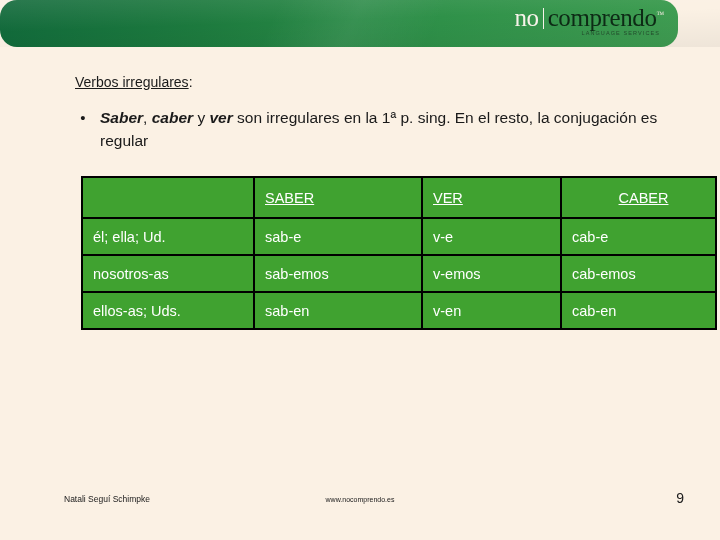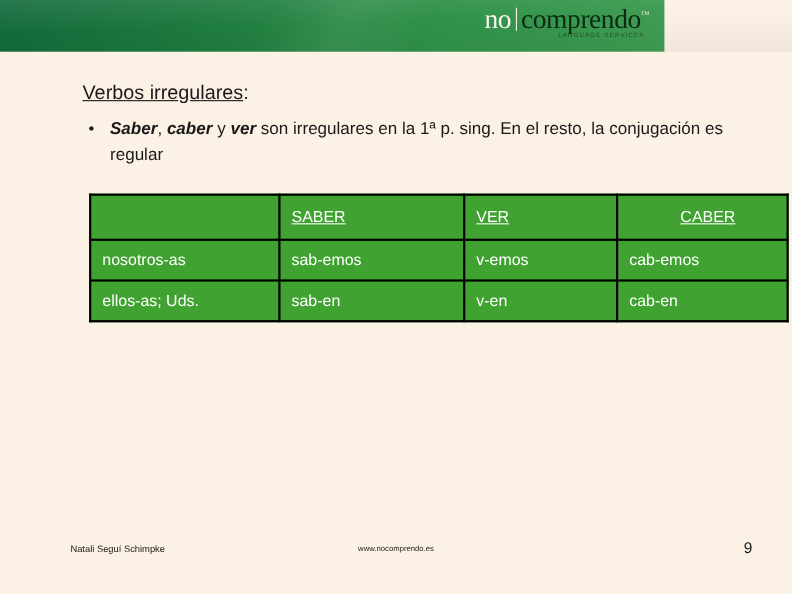--- a/index.html
+++ b/index.html
@@ -13,28 +13,29 @@
     background: #fbf1e4;
     font-family: "Liberation Sans", sans-serif;
     overflow: hidden;
     position: relative;
   }
 
   
   #banner {
     position: absolute;
     left: 0; top: 0;
-    width: 604px;
+    width: 678px;
     height: 47px;
     background:
       linear-gradient(115deg,
         rgba(255,255,255,0.00) 40%,
         rgba(255,255,255,0.07) 52%,
         rgba(255,255,255,0.00) 64%),
       linear-gradient(95deg, #11693a 0%, #1d7a3e 30%, #2f9149 65%, #3f9d52 100%);
+    border-radius: 17px;
   }
   #banner-shine {
     position: absolute;
     left: 0; top: 0;
     width: 720px; height: 47px;
     background: linear-gradient(178deg, rgba(255,255,255,0.10) 0%, rgba(255,255,255,0.0) 45%, rgba(0,0,0,0.05) 100%);
     pointer-events: none;
   }
 
   
@@ -80,21 +81,21 @@
     color: #234b2c;
     margin-top: 1px;
     margin-right: 4px;
   }
 
   
   #heading {
     position: absolute;
     left: 75px;
     top: 74px;
-    font-size: 18px;
+    font-size: 14px;
     color: #1a1a1a;
   }
   #heading-text { text-decoration: underline; }
 
   #bullet-block {
     position: absolute;
     left: 66px;
     top: 106px;
     width: 620px;
     font-size: 15.5px;
@@ -192,20 +193,26 @@
 <table id="verb-table">
   <tbody>
     <tr class="header-row">
       <td class="col0"></td>
       <td class="col1 white under">SABER</td>
       <td class="col2 dark under">VER</td>
       <td class="col3 white under center">CABER</td>
     </tr>
 
     <tr>
+      <td class="col0 dark">él; ella; Ud.</td>
+      <td class="col1 white">sab-e</td>
+      <td class="col2 dark">v-e</td>
+      <td class="col3 white">cab-e</td>
+    </tr>
+    <tr>
       <td class="col0 dark">nosotros-as</td>
       <td class="col1 white">sab-emos</td>
       <td class="col2 dark">v-emos</td>
       <td class="col3 white">cab-emos</td>
     </tr>
     <tr>
       <td class="col0 dark">ellos-as; Uds.</td>
       <td class="col1 white">sab-en</td>
       <td class="col2 dark">v-en</td>
       <td class="col3 white">cab-en</td>

